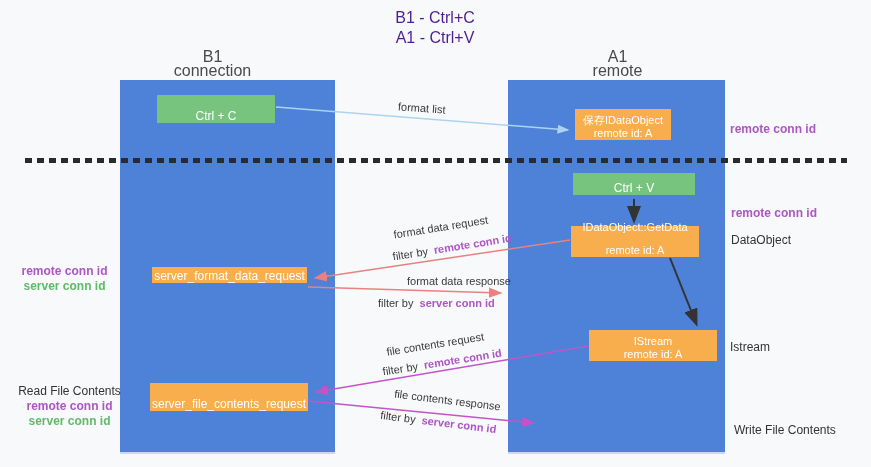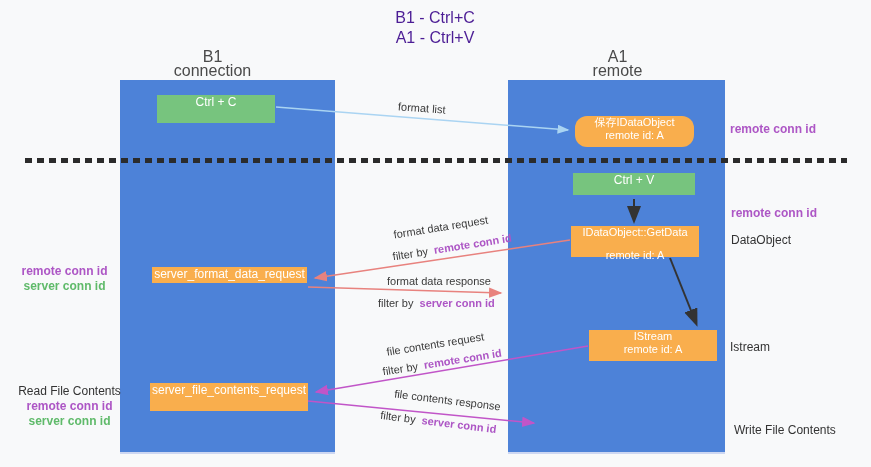--- a/index.html
+++ b/index.html
@@ -15,21 +15,21 @@
 
   .column{position:absolute; top:80px; width:215px; height:372px; background:#4d82d8;
           border-bottom:2px solid #cdd7f2;}
   .column.left{left:120px;}
   .column.right{left:508px; width:217px;}
 
   .dashline{position:absolute; left:25px; top:158px; width:822px; height:5px;
             background:repeating-linear-gradient(90deg,#2b2b2b 0 7px,transparent 7px 12px);}
 
   .box{position:absolute; display:flex; flex-direction:column; align-items:center;
-       justify-content:flex-start; color:#ffffff; text-align:center; font-size:12px; line-height:14px;}
+       justify-content:flex-end; color:#ffffff; text-align:center; font-size:12px; line-height:14px;}
   .box.two{font-size:11px; line-height:13px;}
   .green{background:#77c47e;}
   .orange{background:#f9ae4d;}
 
   .lbl{position:absolute; font-size:12px; color:#333; white-space:nowrap;}
   .purple{color:#ad56c5; font-weight:bold;}
   .greent{color:#5fba6a; font-weight:bold;}
   .lgroup{position:absolute; text-align:center; font-size:12px; line-height:15px; white-space:nowrap;}
 
   .alabel{position:absolute; font-size:11px; color:#3a3a3a; white-space:nowrap;}
@@ -82,21 +82,21 @@
     <line x1="570" y1="240" x2="315" y2="278" stroke="#e8827e" stroke-width="1.5" marker-end="url(#arrRed)"></line>
     <line x1="308" y1="287" x2="501" y2="293" stroke="#e8827e" stroke-width="1.5" marker-end="url(#arrRed)"></line>
     <line x1="588" y1="346" x2="316" y2="392" stroke="#c155c8" stroke-width="1.5" marker-end="url(#arrMag)"></line>
     <line x1="308" y1="401" x2="534" y2="423" stroke="#c155c8" stroke-width="1.5" marker-end="url(#arrMag)"></line>
   </svg>
 
   <div class="box green" style="left:157px; top:95px; width:118px; height:28px;">
     <span>Ctrl + C</span>
   </div>
 
-  <div class="box orange two" style="left:575px; top:116px; width:119px; height:31px;border-radius:12px;">
+  <div class="box orange two" style="left:575px; top:109px; width:96px; height:31px;">
     <span>保存IDataObject</span>
     <span>remote id: A</span>
   </div>
 
   <div class="box green" style="left:573px; top:173px; width:122px; height:22px;">
     <span>Ctrl + V</span>
   </div>
 
   <div class="box orange two" style="left:571px; top:226px; width:128px; height:31px;gap:10px;">
     <span>IDataObject::GetData</span>
@@ -135,21 +135,21 @@
   </div>
 
   <div class="alabel" style="left:398px; top:102px; transform:rotate(4deg);">format list</div>
 
   <div class="alabel" style="left:393px; top:221px; transform:rotate(-9deg);">format data request</div>
   <div class="alabel" style="left:392px; top:241px; transform:rotate(-9deg);">
     <span>filter by</span>
     <span class="purple" style="margin-left:3px;">remote conn id</span>
   </div>
 
-  <div class="alabel" style="left:387px; top:275px;">format data response</div>
+  <div class="alabel" style="left:407px; top:275px;">format data response</div>
   <div class="alabel" style="left:378px; top:297px;">
     <span>filter by</span>
     <span class="purple" style="margin-left:3px;">server conn id</span>
   </div>
 
   <div class="alabel" style="left:386px; top:338px; transform:rotate(-9deg);">file contents request</div>
   <div class="alabel" style="left:382px; top:356px; transform:rotate(-9deg);">
     <span>filter by</span>
     <span class="purple" style="margin-left:3px;">remote conn id</span>
   </div>

